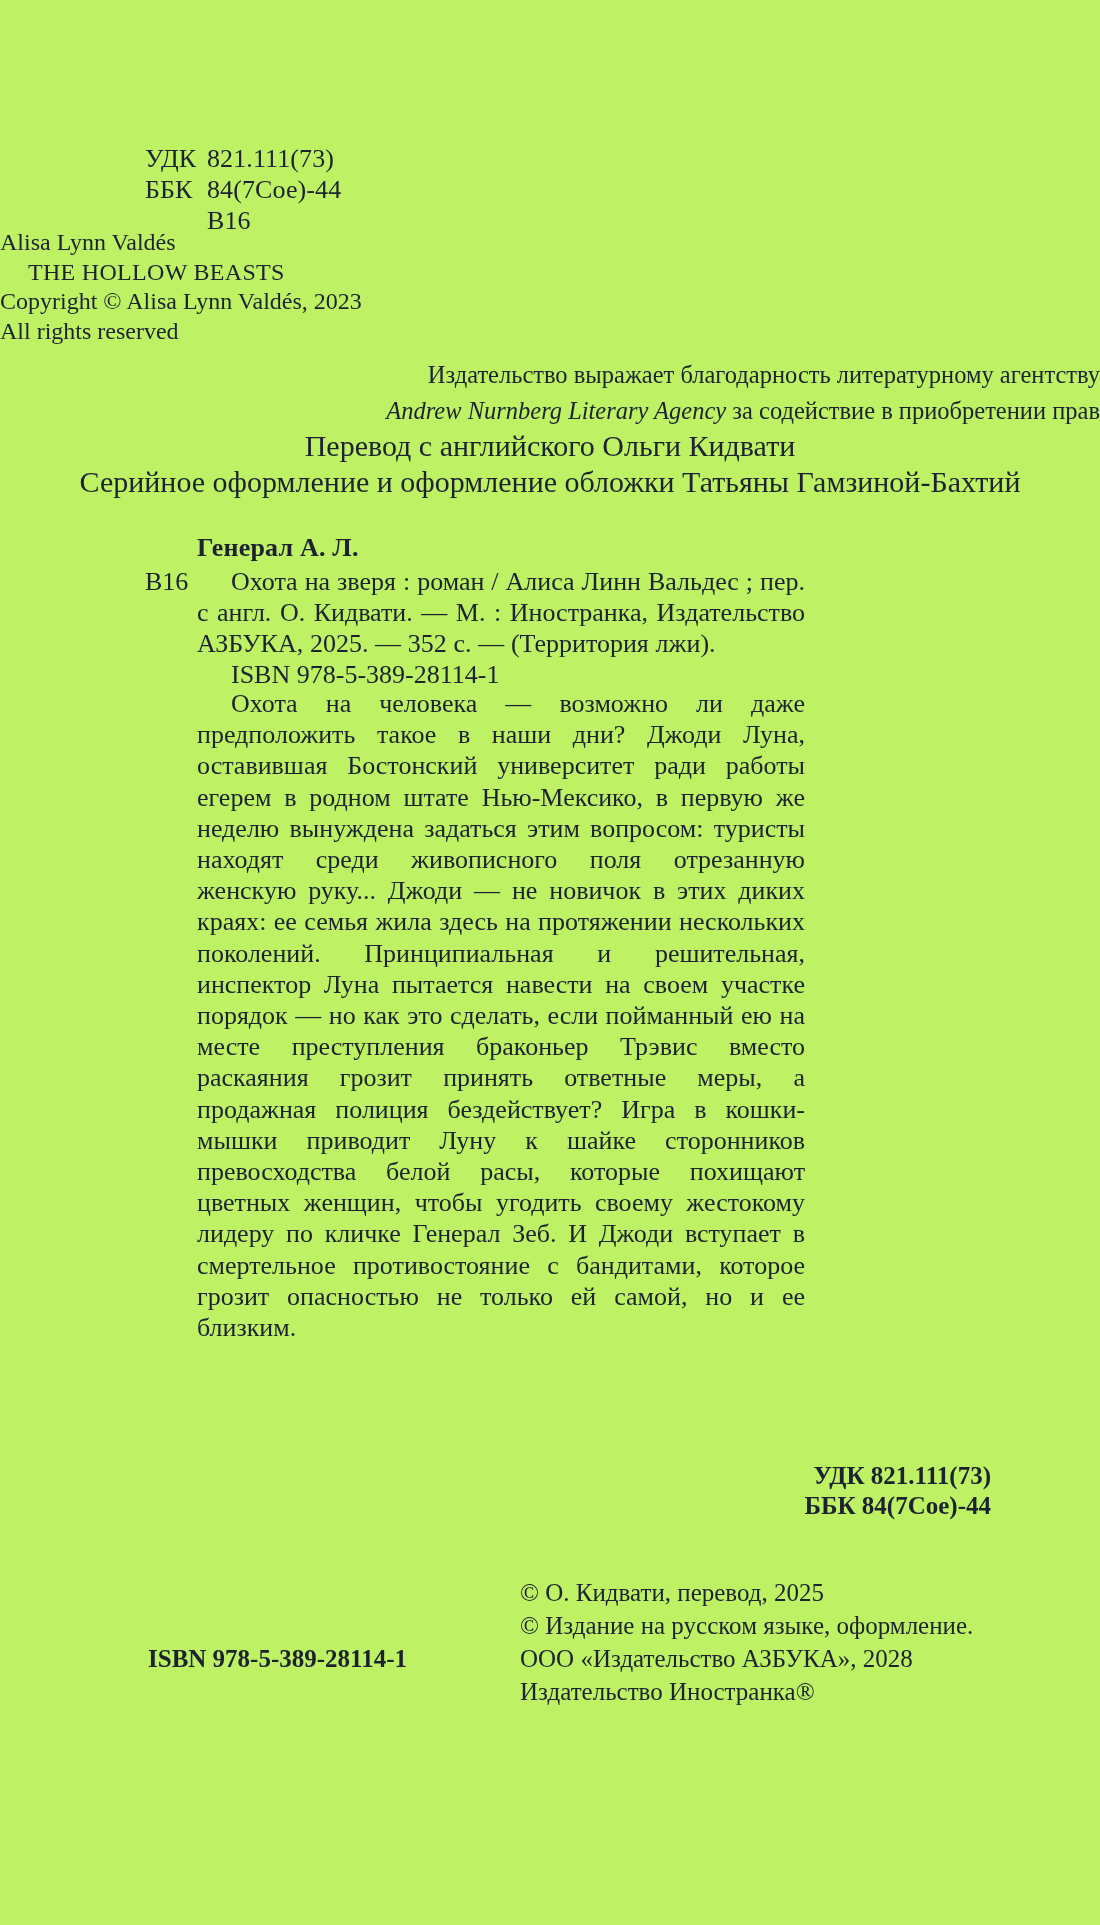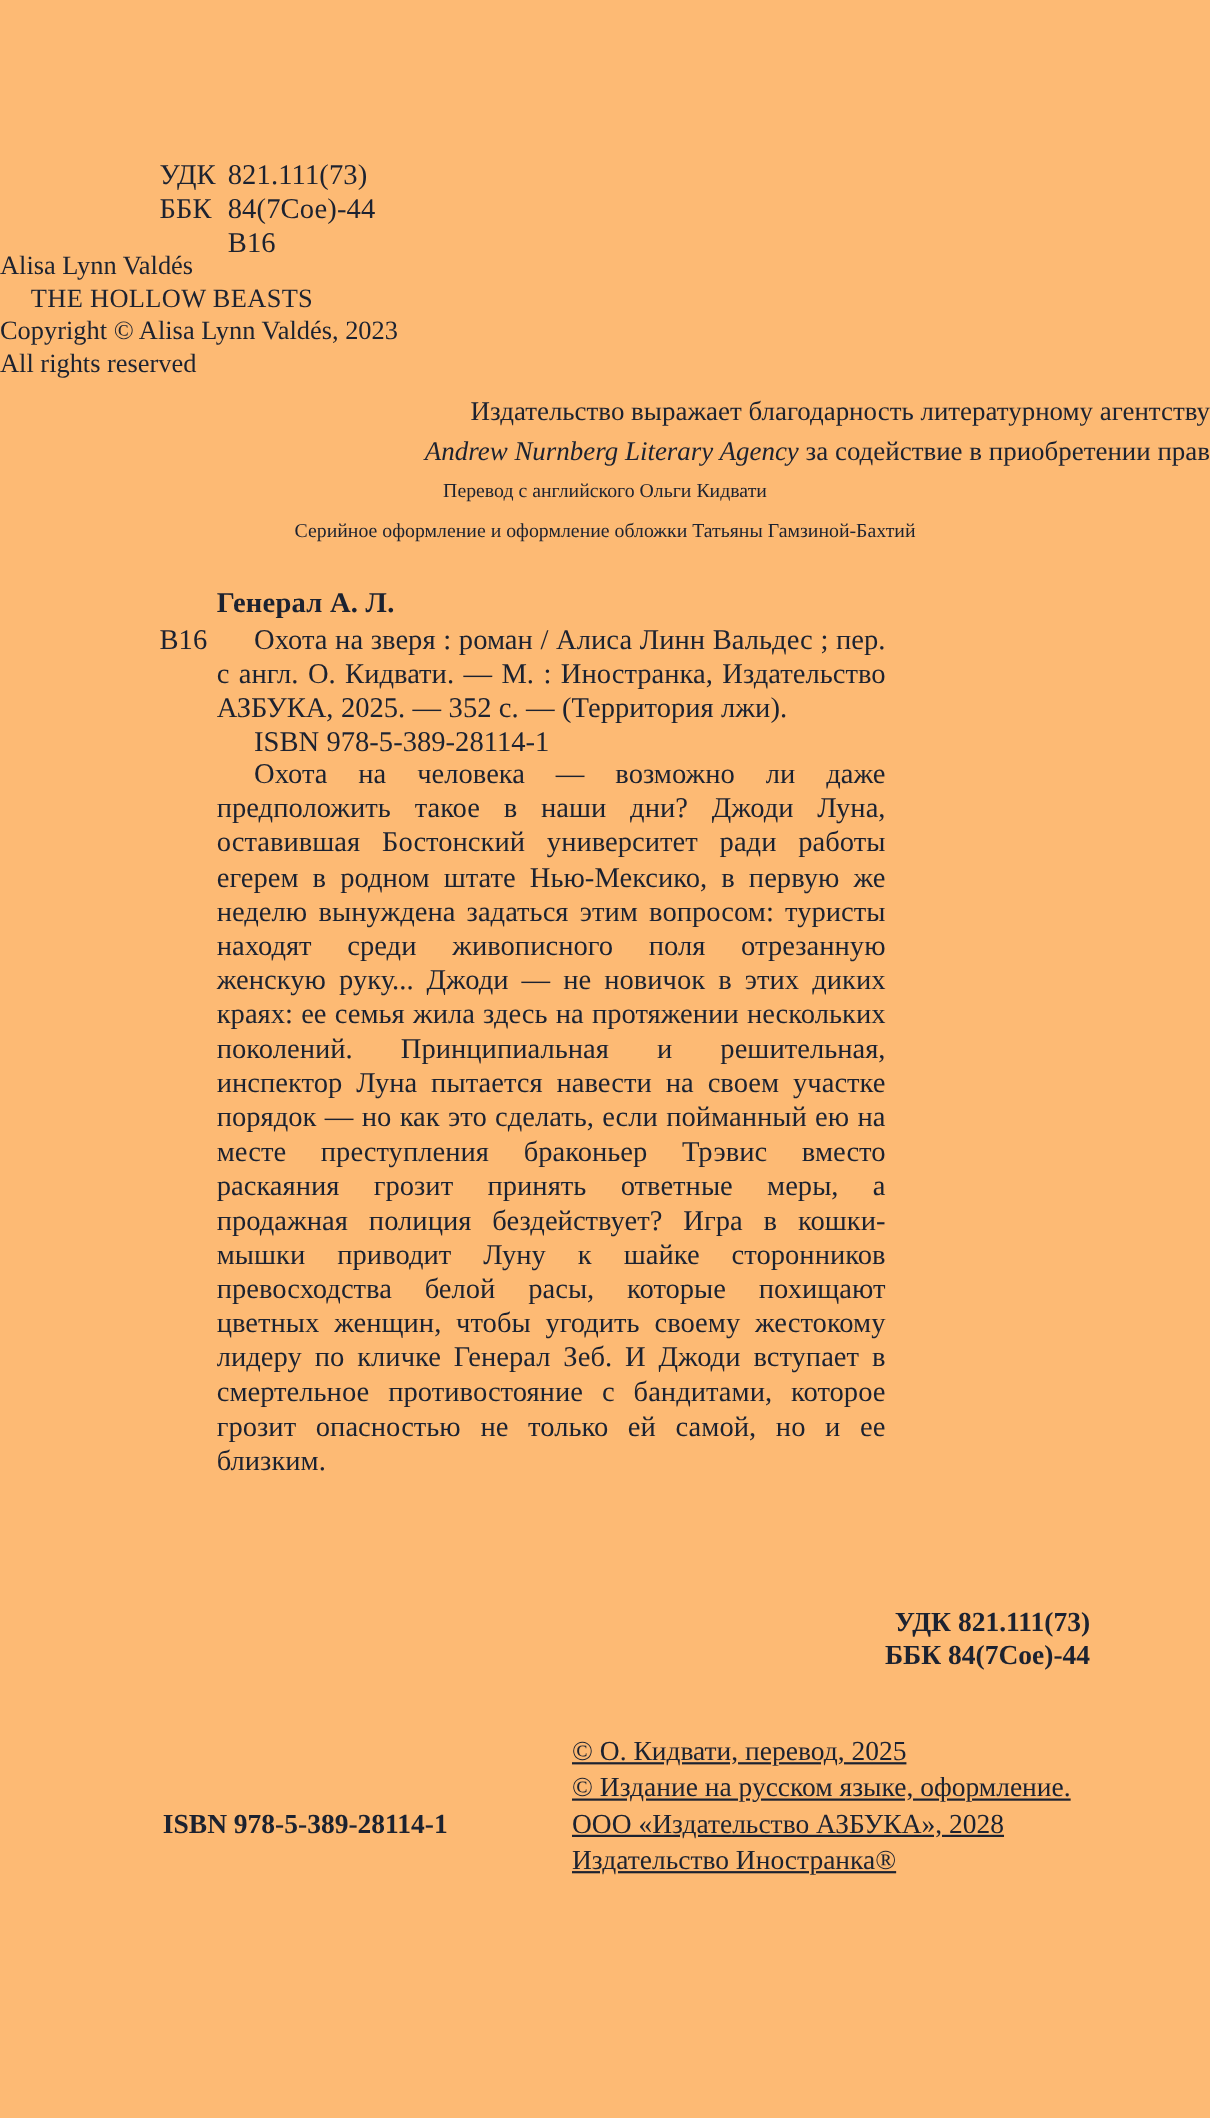--- a/index.html
+++ b/index.html
@@ -13,21 +13,21 @@
     font-family: "Liberation Serif", "DejaVu Serif", serif;
     color: #1c2230;
     position: relative;
     overflow: hidden;
     -webkit-font-smoothing: antialiased;
   }
 
   .page {
     position: absolute;
     inset: 0;
-    background: #fdba74;
+    background: #bef264;
   }
 
   
   .class-block {
     position: absolute;
     left: 145px;
     top: 143px;
     font-size: 26px;
     line-height: 31px;
     letter-spacing: 0.1px;
@@ -74,21 +74,21 @@
     font-style: italic;
   }
 
   
   .credits-block {
     position: absolute;
     left: 0;
     right: 0;
     top: 428px;
     text-align: center;
-    font-size: 18px;
+    font-size: 30px;
     line-height: 36px;
   }
   .credits-block .line { display: block; white-space: nowrap; }
 
   
   .biblio {
     position: absolute;
     left: 145px;
     top: 532px;
     width: 660px;
@@ -152,21 +152,20 @@
   }
   .class-bottom .line { display: block; white-space: nowrap; }
 
   
   .imprint {
     position: absolute;
     left: 520px;
     top: 1576px;
     font-size: 25px;
     line-height: 33px;
-    text-decoration: underline;
   }
   .imprint .line { display: block; white-space: nowrap; }
 
   .isbn-footer {
     position: absolute;
     left: 148px;
     top: 1642px;
     font-weight: bold;
     font-size: 25px;
     line-height: 33px;

